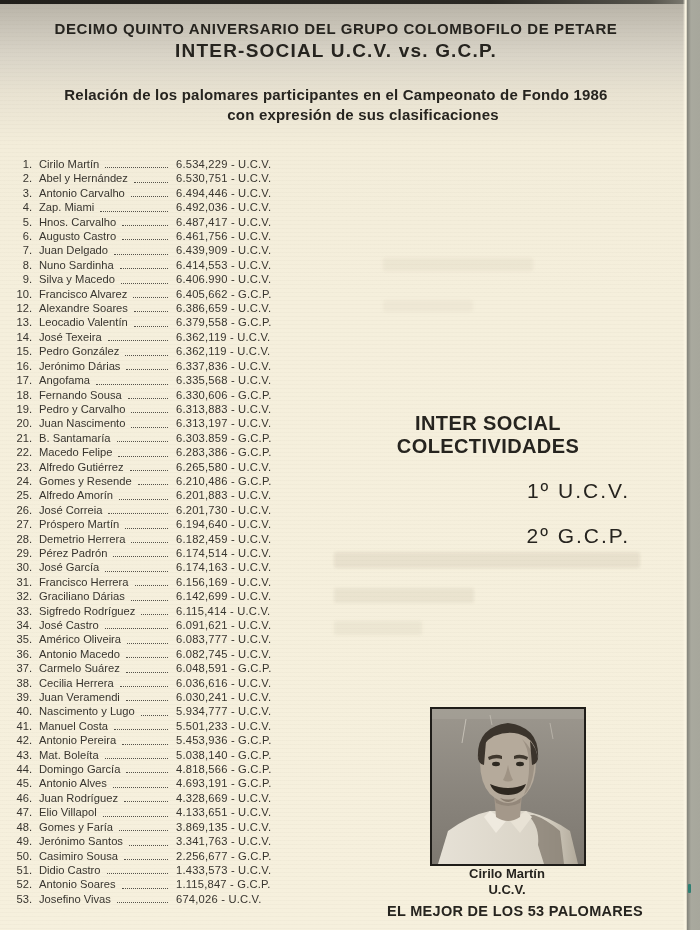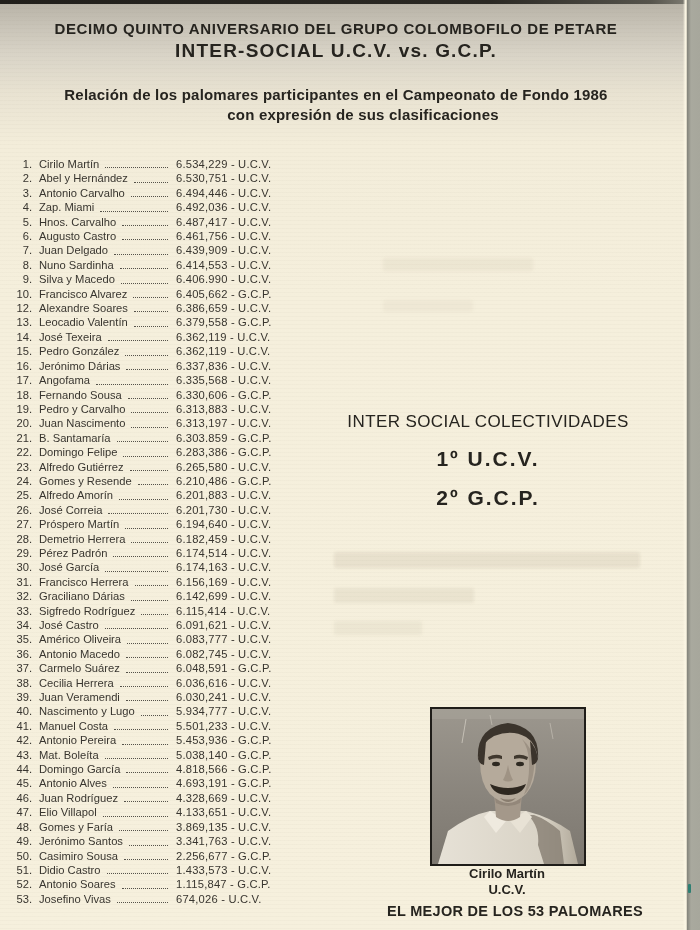--- a/index.html
+++ b/index.html
@@ -44,22 +44,22 @@
   }
   .row{display:flex;align-items:baseline;height:14.42px;line-height:14.42px;white-space:nowrap;}
   .rank{width:24px;text-align:right;flex:none;}
   .owner{margin-left:7px;flex:none;}
   .leader{flex:1;border-bottom:1.9px dotted #55524a;margin:0 8px 3px 6px;min-width:6px;align-self:flex-end;}
   .result{width:152px;flex:none;letter-spacing:.2px;}
 
   .standings{
     position:absolute;left:346px;top:412px;width:284px;text-align:center;color:#26241f;
   }
-  .standings .title{font-size:17px;font-weight:normal;letter-spacing:.4px;}
-  .standings .place{font-size:21px;font-weight:bold;letter-spacing:2px;margin-top:15px;}
+  .standings .title{font-size:20px;font-weight:bold;letter-spacing:.4px;}
+  .standings .place{font-size:21px;font-weight:normal;letter-spacing:2px;margin-top:21px;text-align:right;}
 
   .ghost{
     position:absolute;background:rgba(138,126,102,0.12);filter:blur(1.6px);border-radius:2px;
   }
   .g1{left:383px;top:258px;width:150px;height:13px;background:rgba(138,126,102,0.07);}
   .g2{left:383px;top:300px;width:90px;height:12px;background:rgba(138,126,102,0.05);}
   .g3{left:334px;top:552px;width:306px;height:16px;}
   .g4{left:334px;top:588px;width:140px;height:15px;background:rgba(138,126,102,0.10);}
   .g5{left:334px;top:621px;width:88px;height:14px;background:rgba(138,126,102,0.08);}
 
@@ -210,21 +210,21 @@
         <span class="result">6.313,197 - U.C.V.</span>
       </div>
       <div class="row">
         <span class="rank">21.</span>
         <span class="owner">B. Santamaría</span>
         <span class="leader"></span>
         <span class="result">6.303.859 - G.C.P.</span>
       </div>
       <div class="row">
         <span class="rank">22.</span>
-        <span class="owner">Domingo Felipe</span>
+        <span class="owner">Macedo Felipe</span>
         <span class="leader"></span>
         <span class="result">6.283,386 - G.C.P.</span>
       </div>
       <div class="row">
         <span class="rank">23.</span>
         <span class="owner">Alfredo Gutiérrez</span>
         <span class="leader"></span>
         <span class="result">6.265,580 - U.C.V.</span>
       </div>
       <div class="row">

